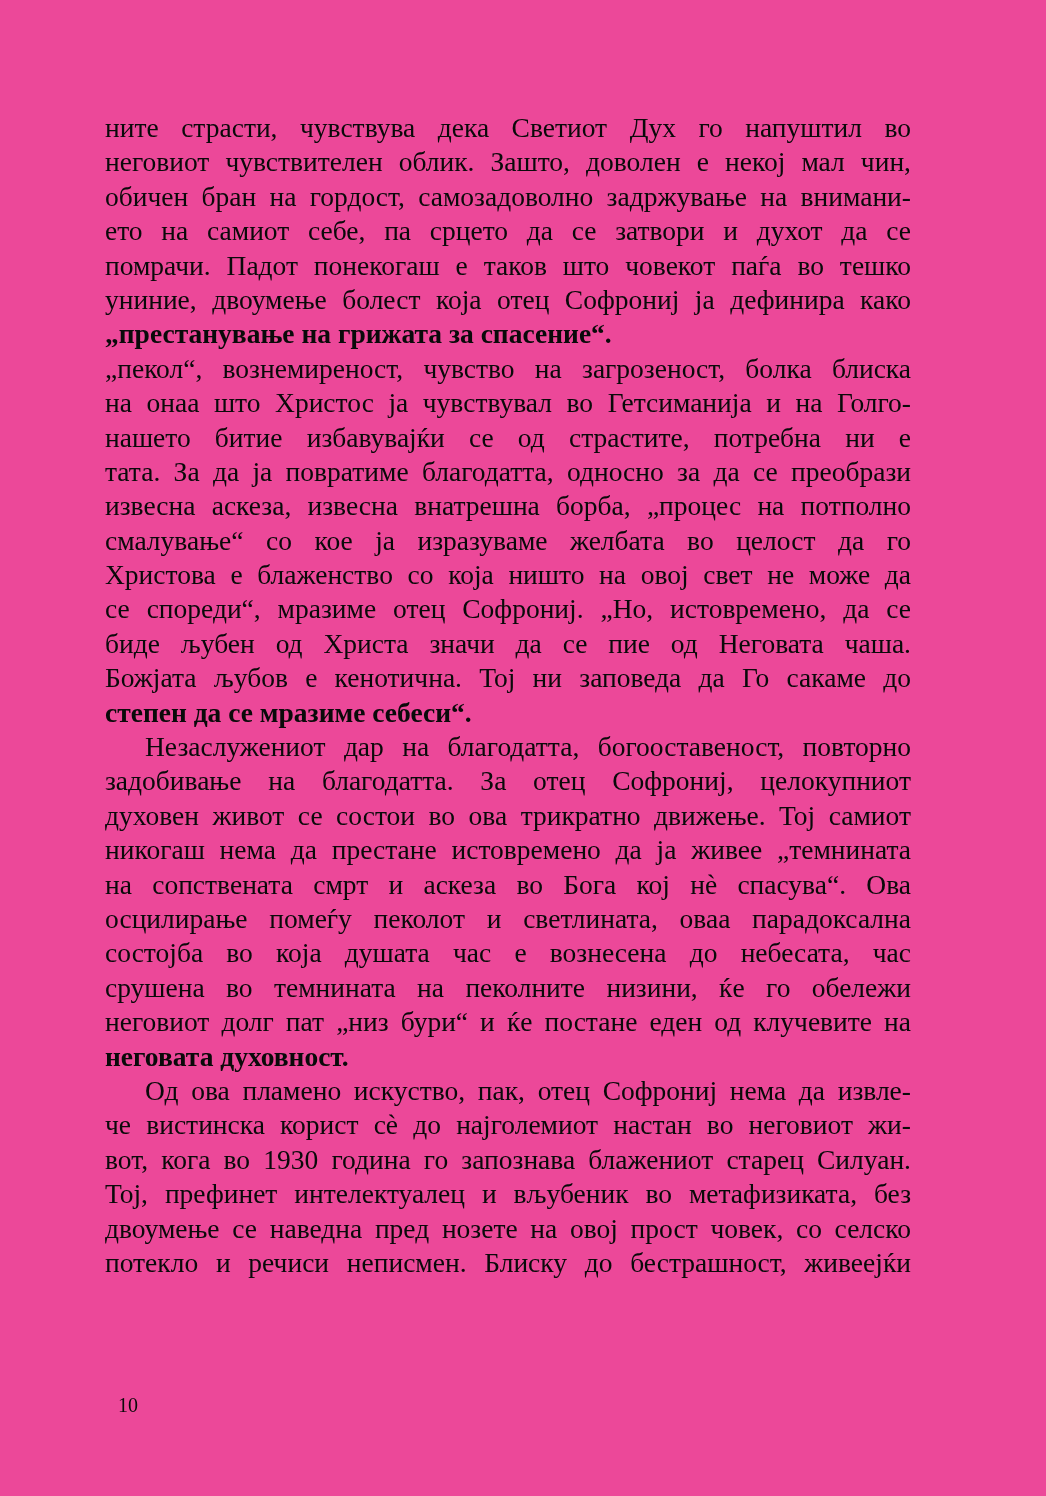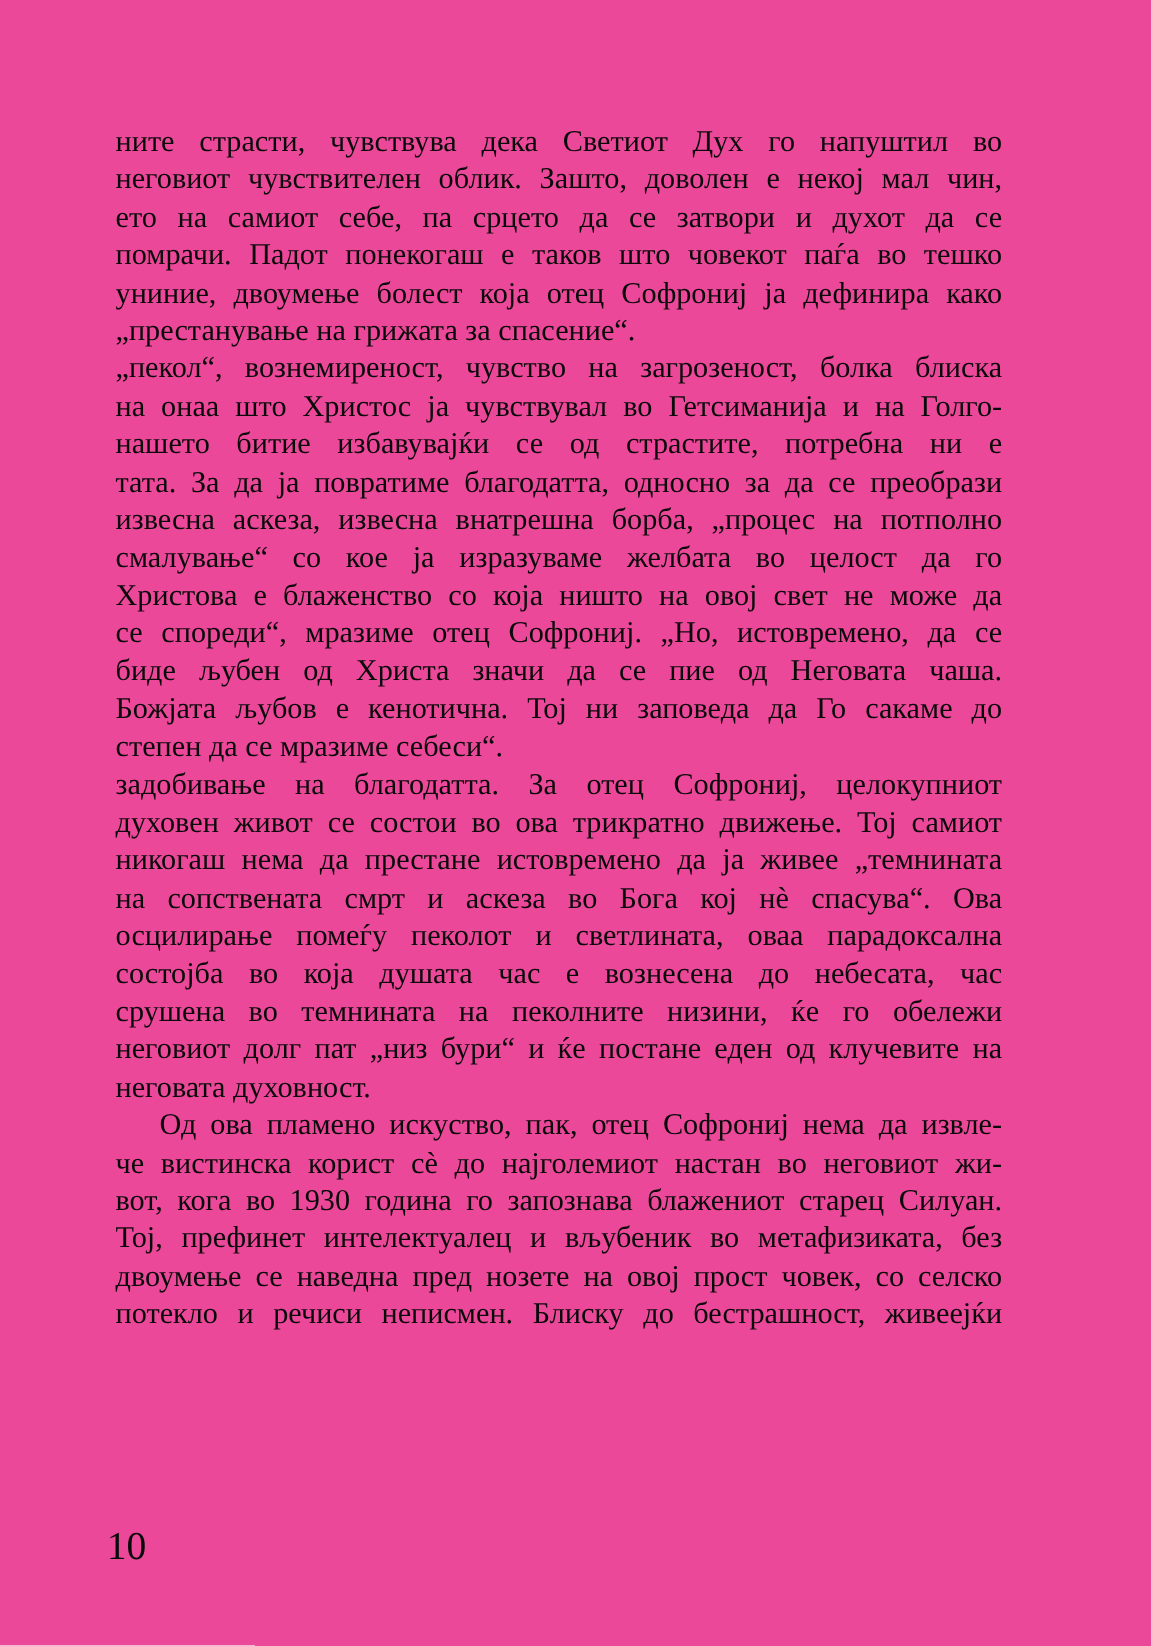--- a/index.html
+++ b/index.html
@@ -32,60 +32,63 @@
     line-height: 34.4px;
     text-align: justify;
     text-align-last: justify;
     -moz-text-align-last: justify;
     white-space: normal;
     overflow: visible;
   }
   .line.last {
     text-align: right;
     text-align-last: left;
+    font-weight: bold;
     -moz-text-align-last: left;
   }
   .line.indent {
     text-indent: 40px;
   }
   .page-number {
     position: absolute;
-    left: 97px;
+    left: 118px;
     top: 1388px;
-    font-size: 36px;
+    font-size: 20px;
     line-height: 34px;
   }
 </style>
 </head>
 <body>
 
 <div class="page">
   <div class="text-block">
       <div class="paragraph">
         <div class="line">ните страсти, чувствува дека Светиот Дух го напуштил во</div>
         <div class="line">неговиот чувствителен облик. Зашто, доволен е некој мал чин,</div>
+        <div class="line">обичен бран на гордост, самозадоволно задржување на внимани-</div>
         <div class="line">ето на самиот себе, па срцето да се затвори и духот да се</div>
         <div class="line">помрачи. Падот понекогаш е таков што човекот паѓа во тешко</div>
         <div class="line">униние, двоумење болест која отец Софрониј ја дефинира како</div>
         <div class="line last">„престанување на грижата за спасение“.</div>
       </div>
       <div class="paragraph">
         <div class="line">„пекол“, вознемиреност, чувство на загрозеност, болка блиска</div>
         <div class="line">на онаа што Христос ја чувствувал во Гетсиманија и на Голго-</div>
         <div class="line">нашето битие избавувајќи се од страстите, потребна ни е</div>
         <div class="line">тата. За да ја повратиме благодатта, односно за да се преобрази</div>
         <div class="line">извесна аскеза, извесна внатрешна борба, „процес на потполно</div>
         <div class="line">смалување“ со кое ја изразуваме желбата во целост да го</div>
         <div class="line">Христова е блаженство со која ништо на овој свет не може да</div>
         <div class="line">се спореди“, мразиме отец Софрониј. „Но, истовремено, да се</div>
         <div class="line">биде љубен од Христа значи да се пие од Неговата чаша.</div>
         <div class="line">Божјата љубов е кенотична. Тој ни заповеда да Го сакаме до</div>
         <div class="line last">степен да се мразиме себеси“.</div>
       </div>
       <div class="paragraph">
+        <div class="line indent">Незаслужениот дар на благодатта, богооставеност, повторно</div>
         <div class="line">задобивање на благодатта. За отец Софрониј, целокупниот</div>
         <div class="line">духовен живот се состои во ова трикратно движење. Тој самиот</div>
         <div class="line">никогаш нема да престане истовремено да ја живее „темнината</div>
         <div class="line">на сопствената смрт и аскеза во Бога кој нѐ спасува“. Ова</div>
         <div class="line">осцилирање помеѓу пеколот и светлината, оваа парадоксална</div>
         <div class="line">состојба во која душата час е вознесена до небесата, час</div>
         <div class="line">срушена во темнината на пеколните низини, ќе го обележи</div>
         <div class="line">неговиот долг пат „низ бури“ и ќе постане еден од клучевите на</div>
         <div class="line last">неговата духовност.</div>
       </div>

